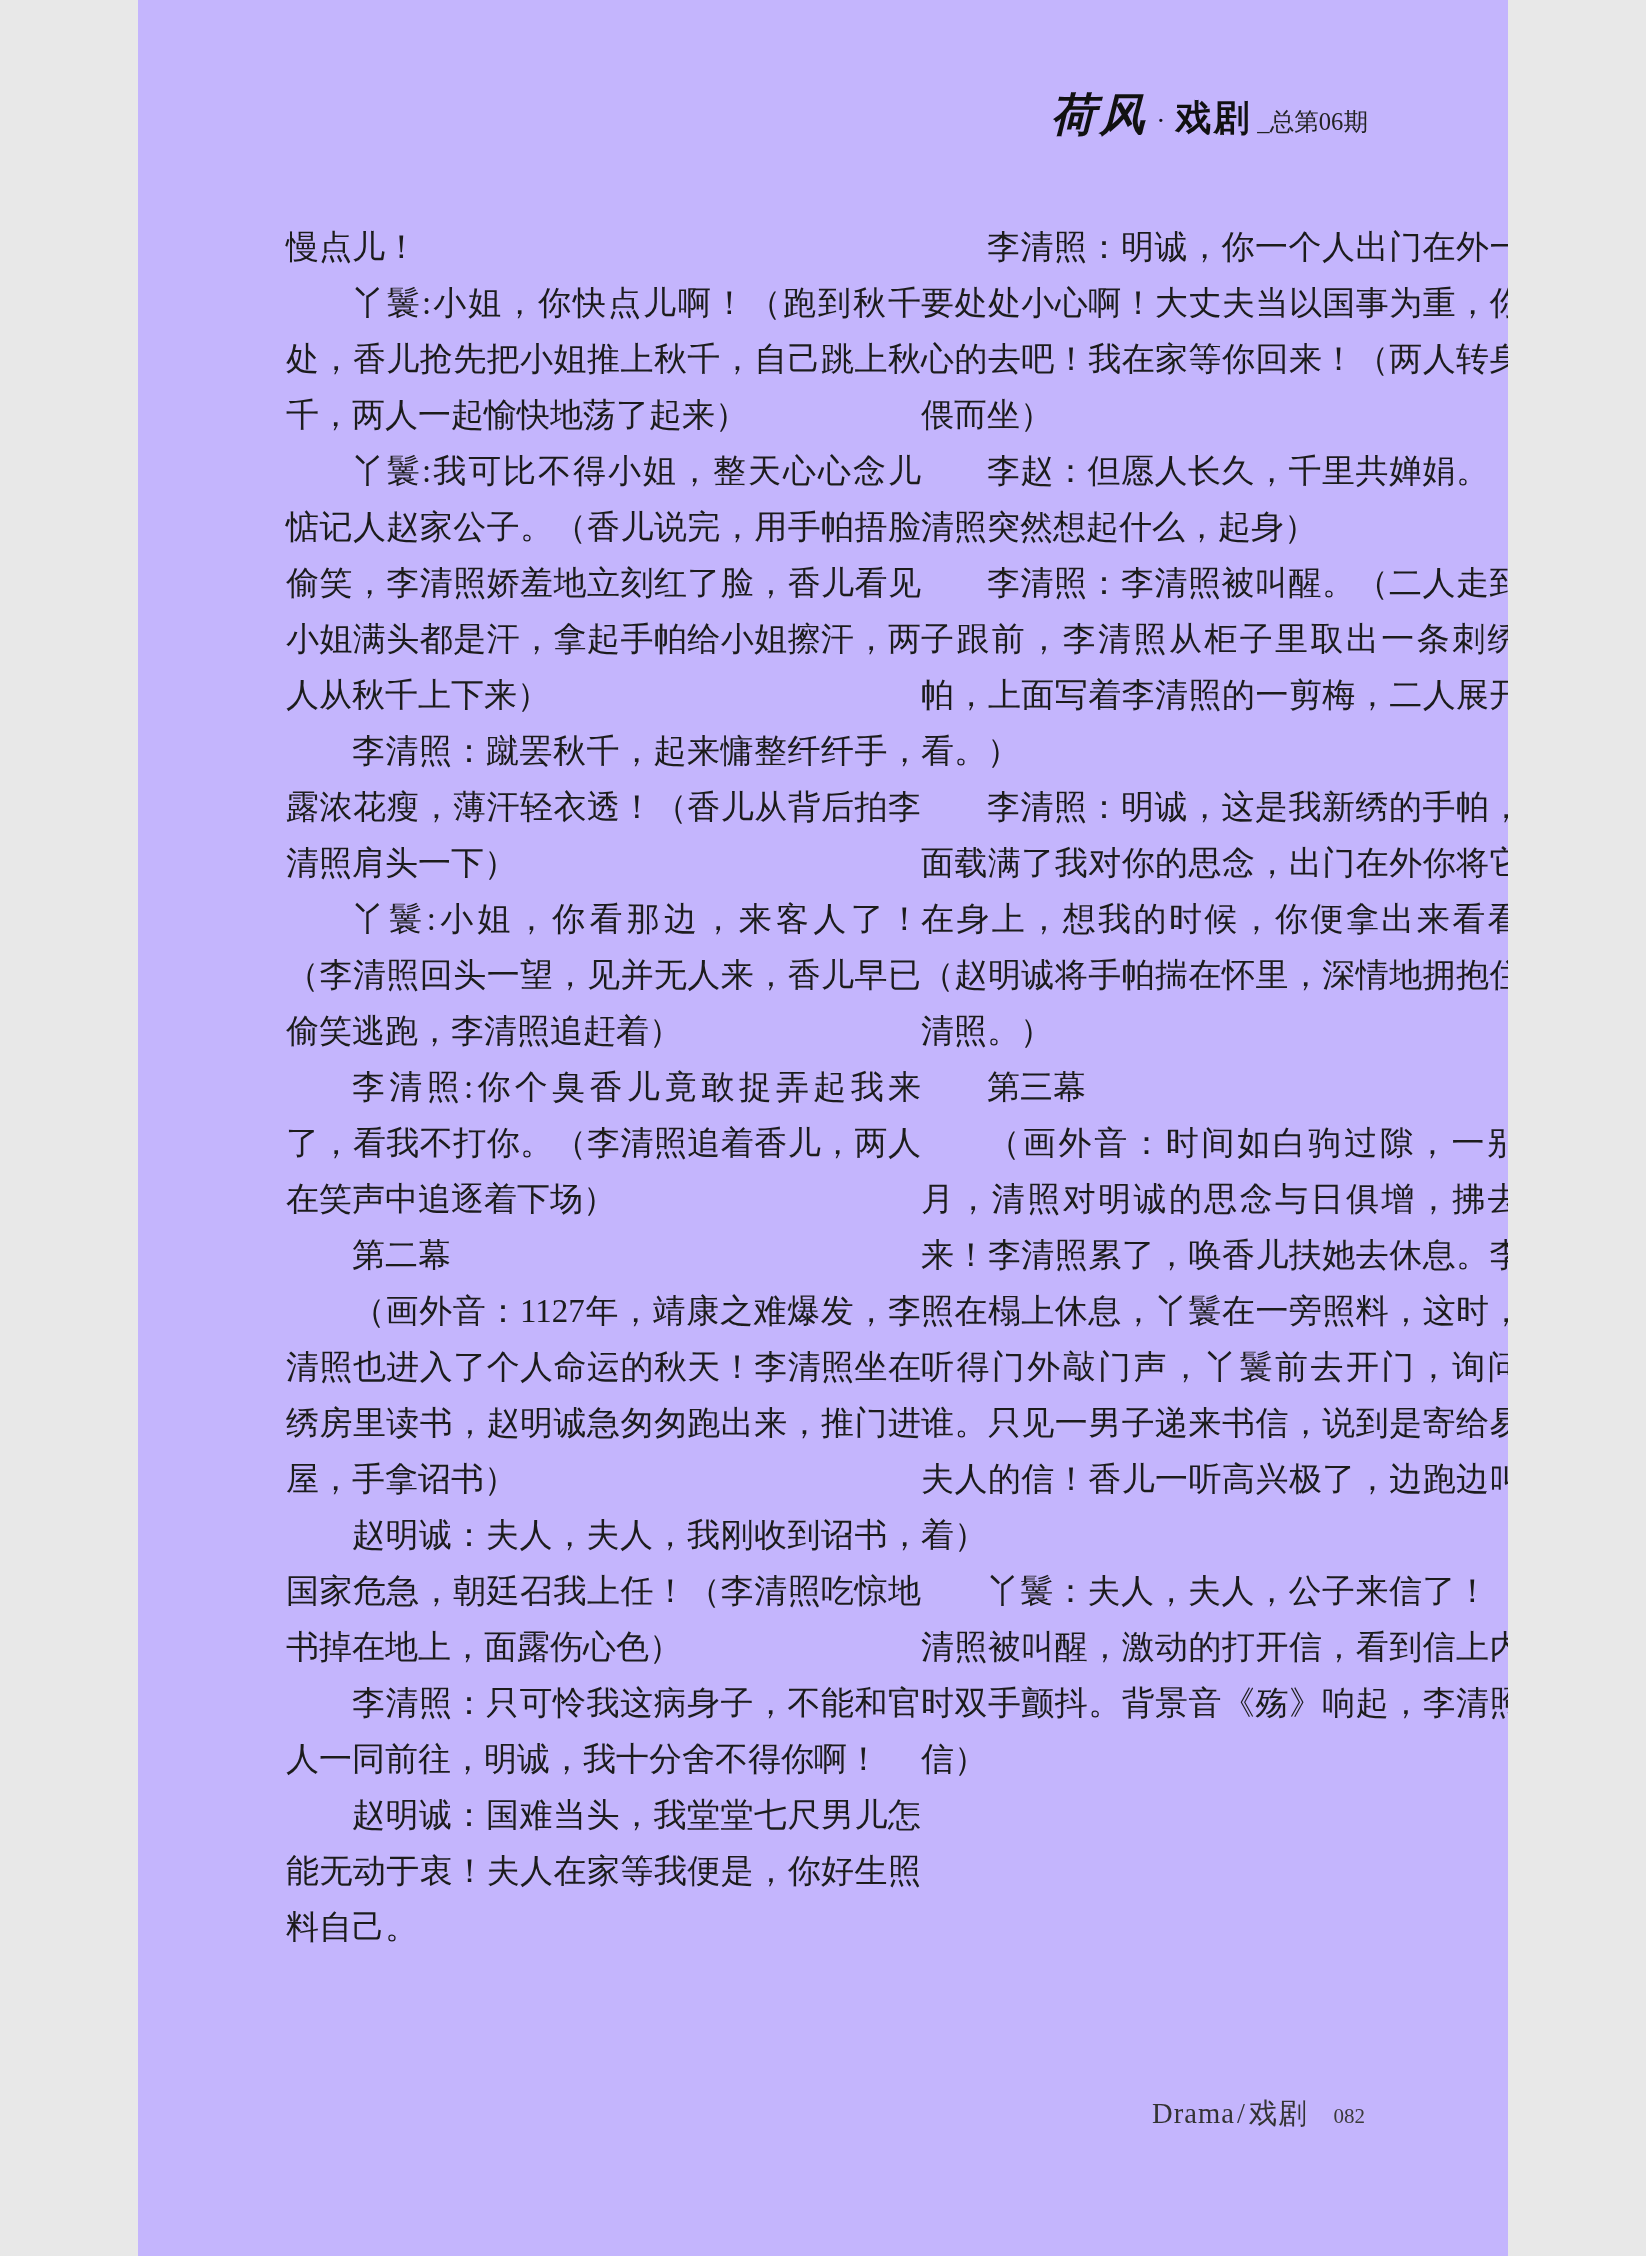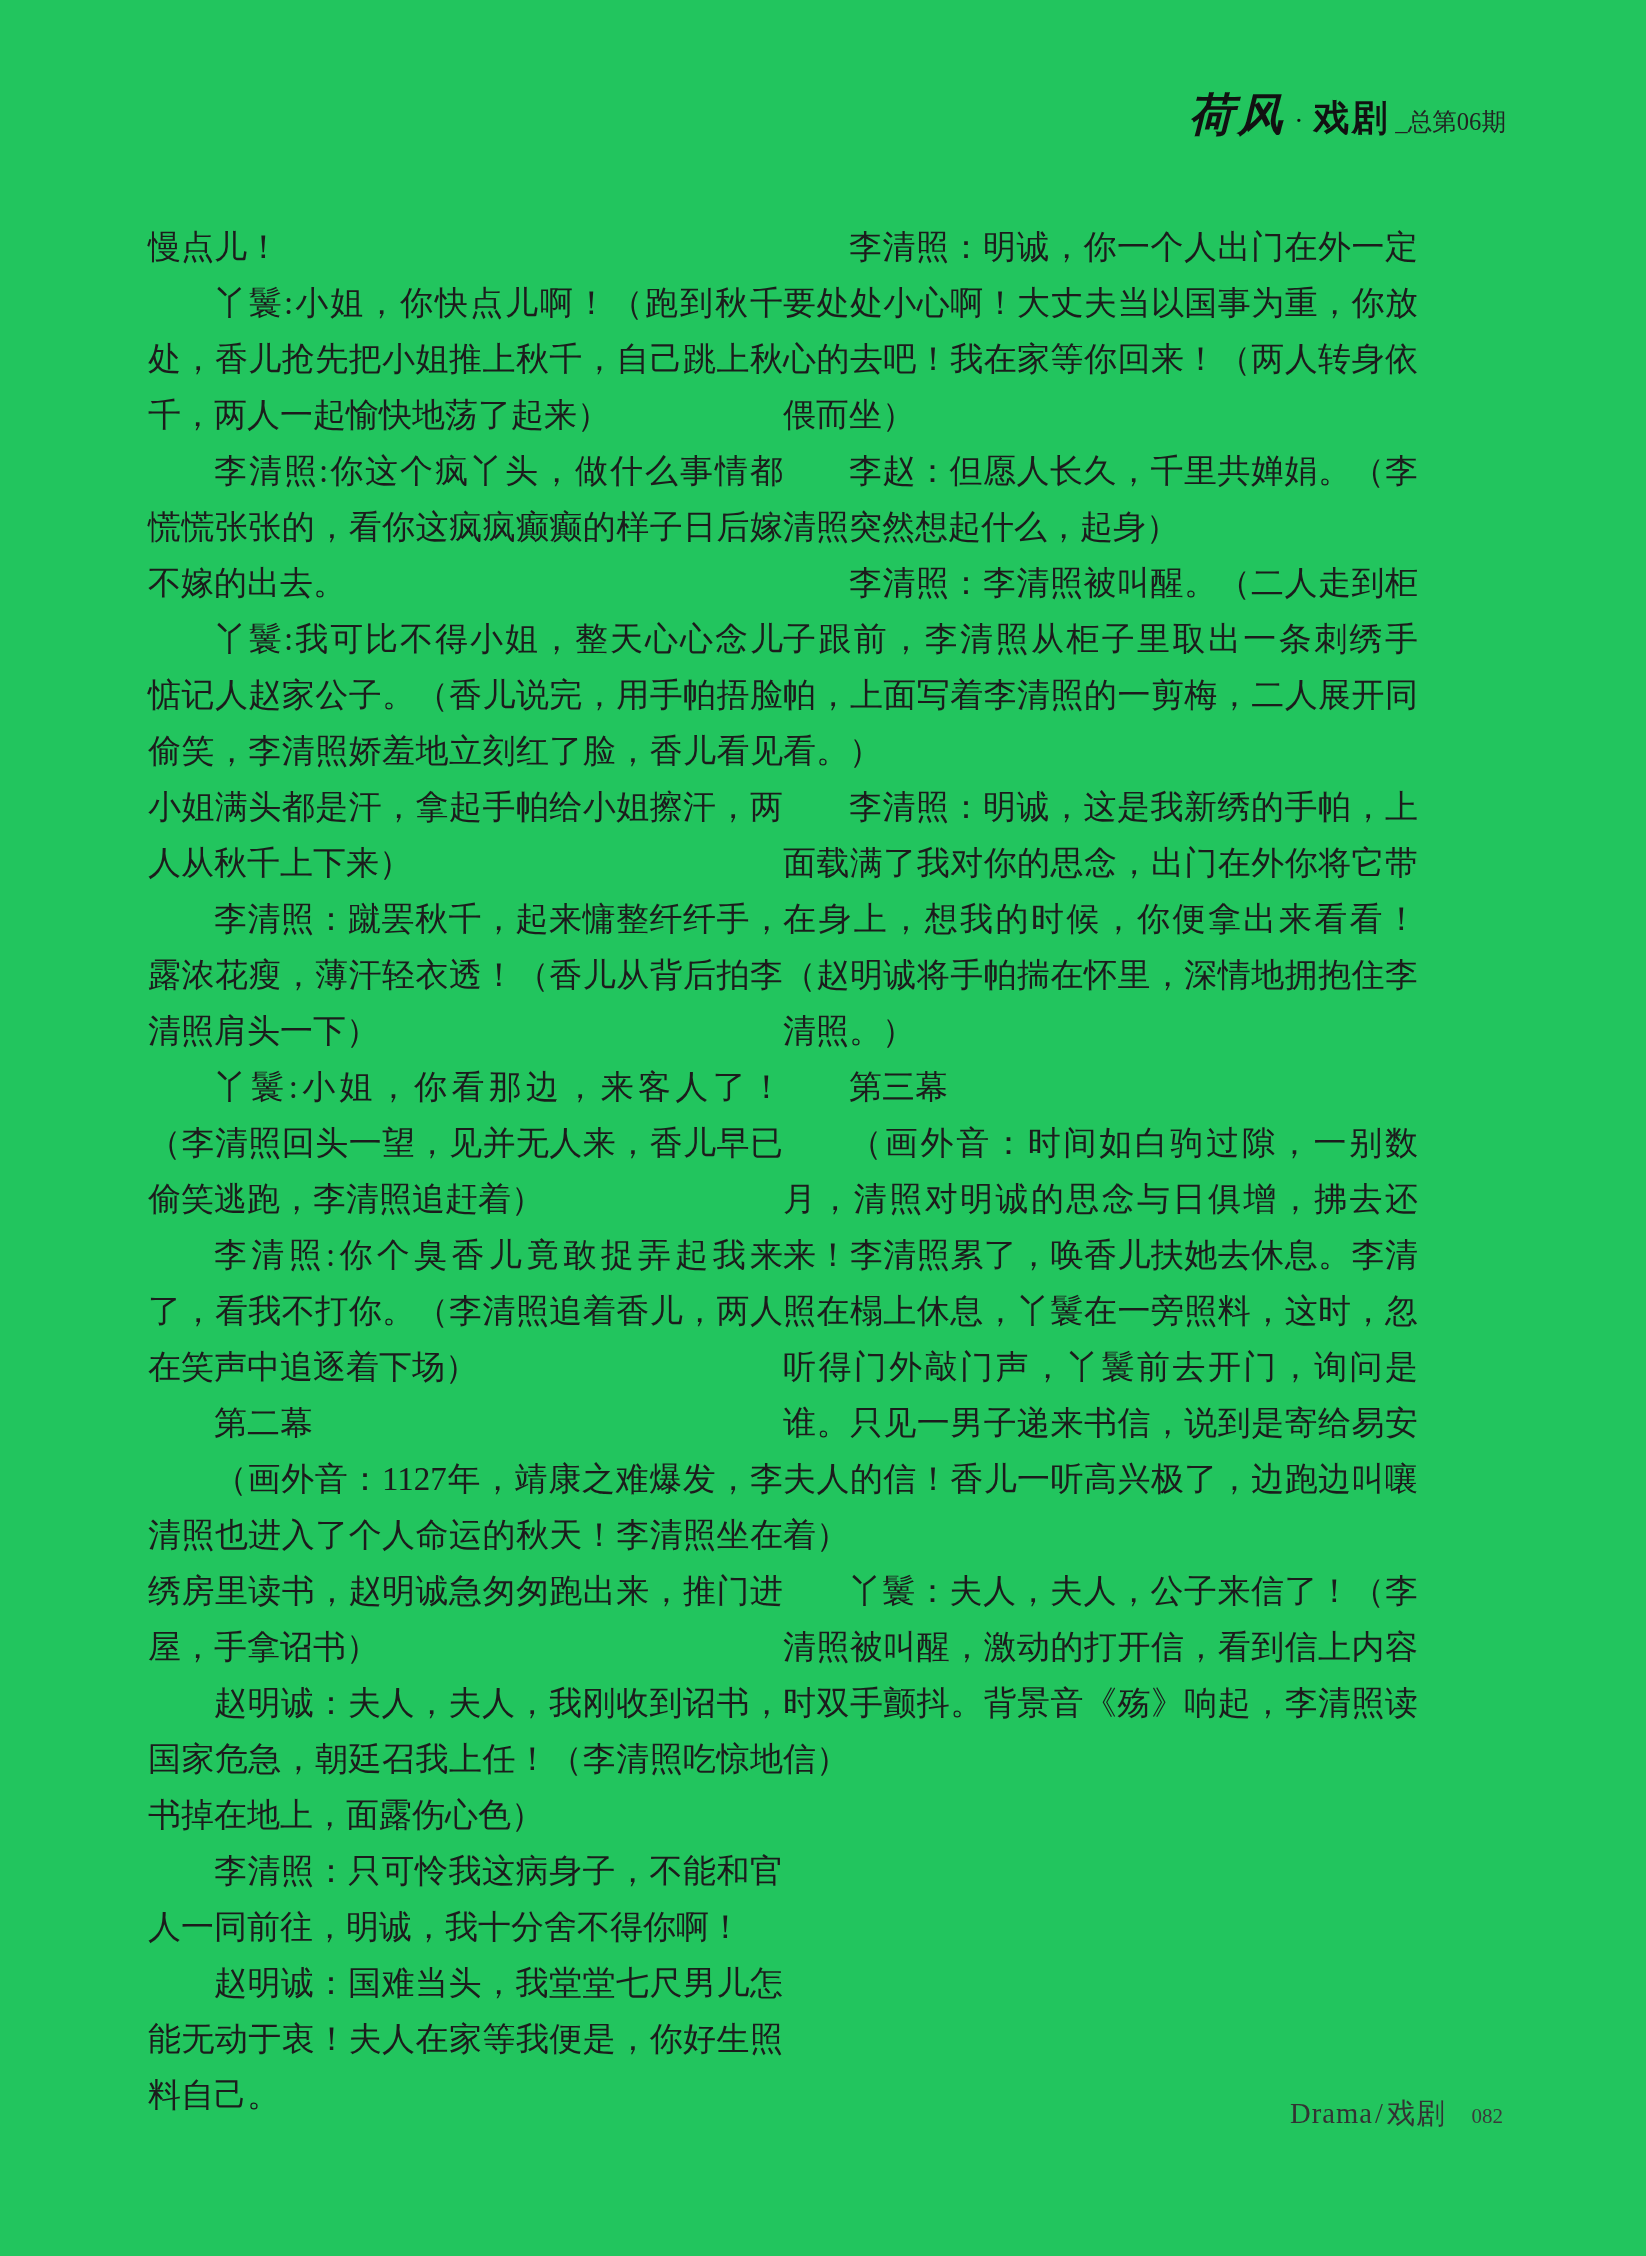--- a/index.html
+++ b/index.html
@@ -2,24 +2,24 @@
 <html><head>
 <meta charset="utf-8">
 <style>
   html, body {
     margin: 0;
     padding: 0;
     background: #e8e8e8;
   }
   .page {
     position: relative;
-    width: 1646px;
+    width: 1370px;
     height: 2257px;
     margin: 0 auto;
-    background: #22c55e;
+    background: #c4b5fd;
     font-family: "Liberation Serif", "DejaVu Serif", serif;
     color: #1c1c1c;
     overflow: hidden;
   }
 
   
   .header {
     position: absolute;
     top: 85px;
     right: 140px;
@@ -115,21 +115,20 @@
     <span class="brand-script">荷风</span>
     <span class="brand-dot">·</span>
     <span class="brand-bold">戏剧</span>
     <span class="issue">_总第06期</span>
   </div>
 
   <div class="content">
     <div class="column">
         <p class="para body">慢点儿！</p>
         <p class="para body indent">丫鬟:小姐，你快点儿啊！（跑到秋千处，香儿抢先把小姐推上秋千，自己跳上秋千，两人一起愉快地荡了起来）</p>
-        <p class="para body indent">李清照:你这个疯丫头，做什么事情都慌慌张张的，看你这疯疯癫癫的样子日后嫁不嫁的出去。</p>
         <p class="para body indent">丫鬟:我可比不得小姐，整天心心念儿惦记人赵家公子。（香儿说完，用手帕捂脸偷笑，李清照娇羞地立刻红了脸，香儿看见小姐满头都是汗，拿起手帕给小姐擦汗，两人从秋千上下来）</p>
         <p class="para body indent">李清照：蹴罢秋千，起来慵整纤纤手，露浓花瘦，薄汗轻衣透！（香儿从背后拍李清照肩头一下）</p>
         <p class="para body indent">丫鬟:小姐，你看那边，来客人了！（李清照回头一望，见并无人来，香儿早已偷笑逃跑，李清照追赶着）</p>
         <p class="para body indent">李清照:你个臭香儿竟敢捉弄起我来了，看我不打你。（李清照追着香儿，两人在笑声中追逐着下场）</p>
         <p class="para heading indent">第二幕</p>
         <p class="para body indent">（画外音：1127年，靖康之难爆发，李清照也进入了个人命运的秋天！李清照坐在绣房里读书，赵明诚急匆匆跑出来，推门进屋，手拿诏书）</p>
         <p class="para body indent">赵明诚：夫人，夫人，我刚收到诏书，国家危急，朝廷召我上任！（李清照吃惊地书掉在地上，面露伤心色）</p>
         <p class="para body indent">李清照：只可怜我这病身子，不能和官人一同前往，明诚，我十分舍不得你啊！</p>
         <p class="para body indent">赵明诚：国难当头，我堂堂七尺男儿怎能无动于衷！夫人在家等我便是，你好生照料自己。</p>
       </div>

